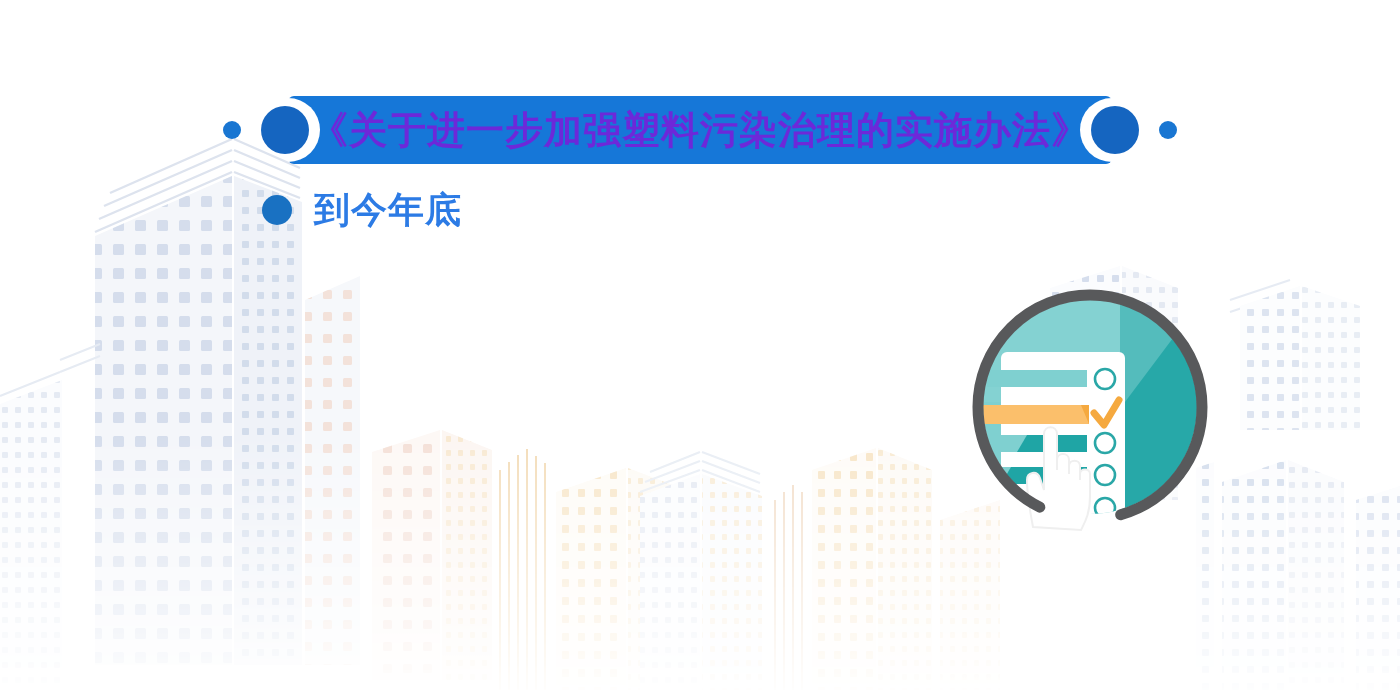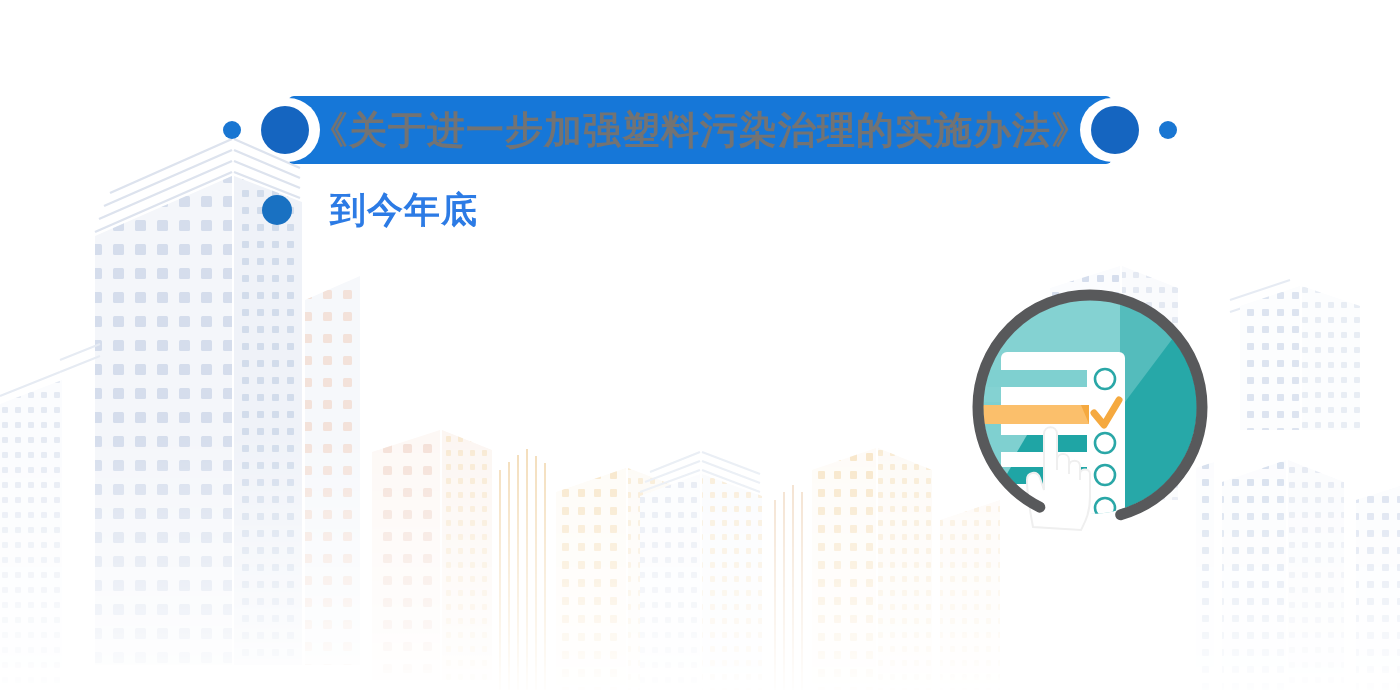--- a/index.html
+++ b/index.html
@@ -42,37 +42,37 @@
   }
   #title-text {
     position: absolute;
     left: 0;
     top: 0;
     width: 1400px;
     height: 76px;
     display: flex;
     align-items: center;
     justify-content: center;
-    color: #737373;
+    color: #6d28d9;
     font-size: 38px;
     font-weight: bold;
     letter-spacing: 1px;
     white-space: nowrap;
     line-height: 1;
   }
 
   
   #section-heading {
     position: absolute;
     left: 262px;
     top: 192px;
     z-index: 6;
     display: flex;
     align-items: center;
-    gap: 38px;
+    gap: 22px;
   }
   #section-bullet {
     width: 30px;
     height: 30px;
     border-radius: 50%;
     background: #1971C2;
     flex: 0 0 auto;
   }
   #section-heading-label {
     color: #2C7BE5;

